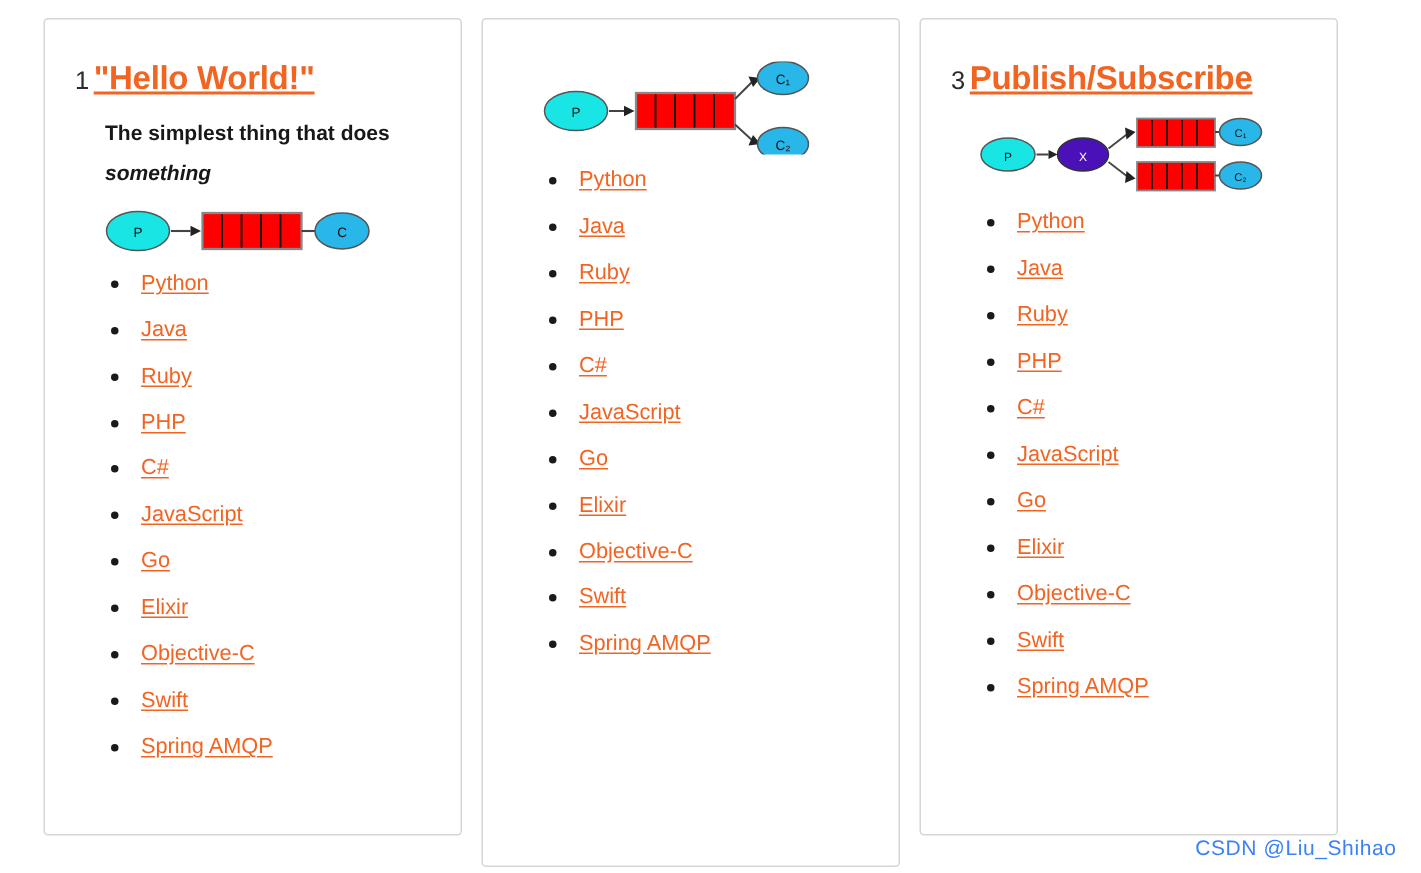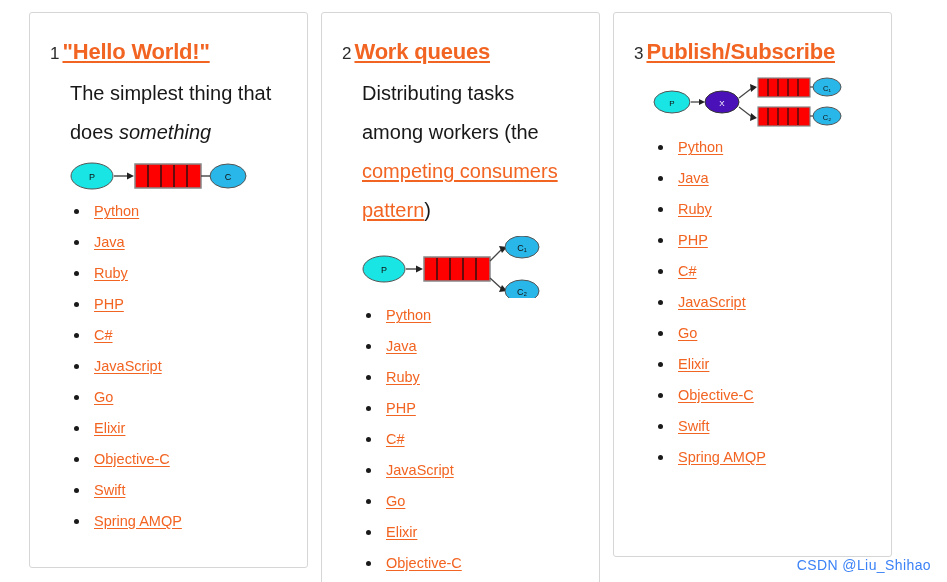--- a/index.html
+++ b/index.html
@@ -52,23 +52,24 @@
     font-weight: 700;
     text-decoration: underline;
     text-underline-offset: 2px;
     font-size: 22px;
     letter-spacing: -0.2px;
   }
 
   .card-desc {
     margin: 0 0 6px 0;
     padding-left: 20px;
-    font-size: 20px;
+    font-size: 14px;
     line-height: 1.95;
     color: #181818;
+    font-weight: bold;
   }
   .card-desc em {
     font-style: italic;
   }
   .inline-link {
     color: #f26422;
     text-decoration: underline;
     text-underline-offset: 2px;
   }
 
@@ -157,26 +158,20 @@
       <li><a class="lang-link" href="#">JavaScript</a></li>
       <li><a class="lang-link" href="#">Go</a></li>
       <li><a class="lang-link" href="#">Elixir</a></li>
       <li><a class="lang-link" href="#">Objective-C</a></li>
       <li><a class="lang-link" href="#">Swift</a></li>
       <li><a class="lang-link" href="#">Spring AMQP</a></li>
     </ul>
   </div>
 
   <div class="card card-2">
-    <h2 class="card-heading">
-      <span class="card-number">2</span><a class="card-title-link" href="#">Work queues</a>
-    </h2>
-    <p class="card-desc">
-      <span>Distributing tasks among workers (the </span><a class="inline-link" href="#">competing consumers pattern</a><span>)</span>
-    </p>
     <div class="diagram-wrap">
       <svg class="diagram" width="180" height="62" viewBox="0 0 180 62">
         <ellipse cx="24" cy="33" rx="21" ry="13" fill="#19e5e5" stroke="#555" stroke-width="1"></ellipse>
         <text x="24" y="37" font-family="Liberation Sans, sans-serif" font-size="9" text-anchor="middle" fill="#111">P</text>
         <line x1="46" y1="33" x2="56" y2="33" stroke="#444" stroke-width="1.4"></line>
         <polygon points="56,29.5 63,33 56,36.5" fill="#222"></polygon>
         <rect x="64" y="21" width="66" height="24" fill="#ff0000" stroke="#888" stroke-width="1.5"></rect>
         <line x1="77" y1="22" x2="77" y2="44" stroke="#111" stroke-width="1.3"></line>
         <line x1="90" y1="22" x2="90" y2="44" stroke="#111" stroke-width="1.3"></line>
         <line x1="103" y1="22" x2="103" y2="44" stroke="#111" stroke-width="1.3"></line>

